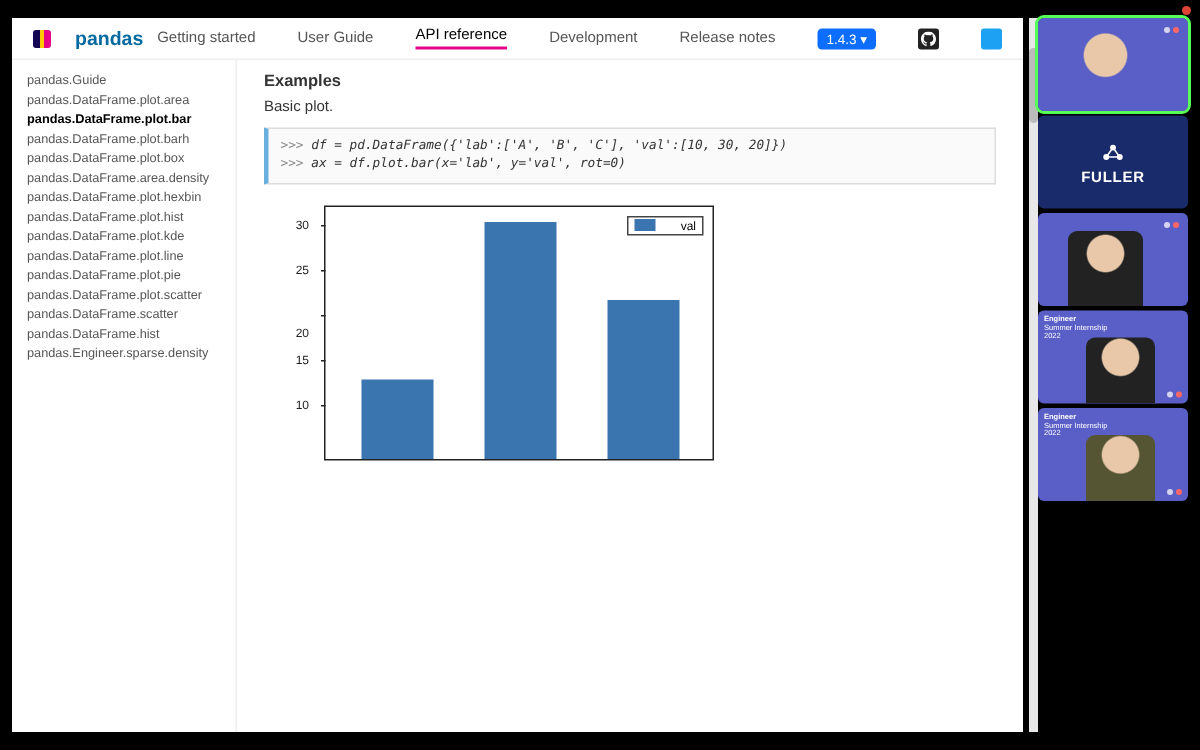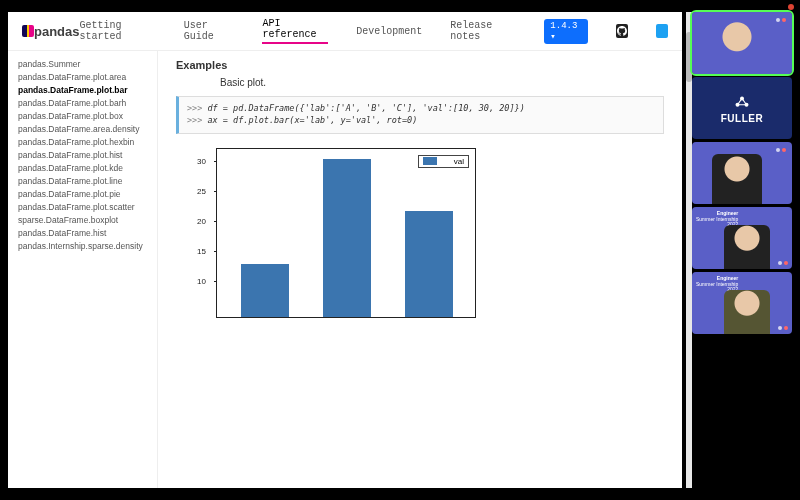--- a/index.html
+++ b/index.html
@@ -1,47 +1,47 @@
 <!DOCTYPE html>
 <html><head>
 <meta charset="utf-8">
 <style>
 * { margin: 0; padding: 0; box-sizing: border-box; }
 body { font-family: -apple-system, "Segoe UI", Helvetica, Arial, sans-serif; background: #000; width: 800px; height: 500px; overflow: hidden; position: relative; }
 .close-dot { position: absolute; top: 4px; right: 6px; width: 6px; height: 6px; border-radius: 50%; background: #d43; }
 .stage { position: absolute; top: 12px; left: 0; right: 0; bottom: 12px; display: flex; }
 .browser { flex: 1; background: #fff; margin-left: 8px; margin-right: 4px; display: flex; flex-direction: column; overflow: hidden; }
 .topbar { display: flex; align-items: center; padding: 6px 14px; border-bottom: 1px solid #eee; font-size: 10px; color: #555; }
-.logo { font-weight: 700; color: #404040; font-size: 13px; display: flex; align-items: center; gap: 0; }
+.logo { font-weight: 700; color: #0369a1; font-size: 13px; display: flex; align-items: center; gap: 16px; }
 .logo-icon { width: 12px; height: 12px; background: linear-gradient(90deg,#130754 40%,#ffca00 40% 60%,#e70488 60%); border-radius: 2px; }
-.navlinks { margin-left: auto; display: flex; gap: 28px; align-items: center; font-family: Liberation Mono, monospace; }
+.navlinks { margin-left: auto; display: flex; gap: 28px; align-items: center; }
 .navlinks span { cursor: pointer; }
 .navlinks .active { color: #000; border-bottom: 2px solid #e70488; padding-bottom: 2px; }
 .ver { background: #0d6efd; color: #fff; font-size: 9px; padding: 2px 6px; border-radius: 3px; }
 .icon-sq { width: 14px; height: 14px; background: #222; border-radius: 2px; display: flex; align-items: center; justify-content: center; color: #fff; font-size: 9px; }
 .icon-tw { width: 14px; height: 14px; background: #1da1f2; border-radius: 2px; }
 .body { flex: 1; display: flex; overflow: hidden; }
 .sidebar { width: 150px; border-right: 1px solid #eee; padding: 6px 0 6px 10px; font-size: 8.5px; color: #555; overflow: hidden; }
 .sidebar div { padding: 1.5px 0; white-space: nowrap; overflow: hidden; text-overflow: ellipsis; cursor: pointer; }
 .sidebar .sel { color: #000; font-weight: 700; }
 .content { flex: 1; padding: 8px 18px; overflow: hidden; }
 .h { font-size: 11px; font-weight: 600; color: #333; margin-bottom: 6px; }
-.sub { font-size: 10px; color: #333; margin-bottom: 8px; margin-left: 44px; }
+.sub { font-size: 10px; color: #333; margin-bottom: 8px; }
 .code { border: 1px solid #ddd; background: #fafafa; font-family: Menlo, Consolas, monospace; font-size: 8.5px; padding: 6px 8px; line-height: 1.4; color: #333; margin-bottom: 14px; border-left: 3px solid #6ab0de; font-style: italic; }
 .code .p { color: #888; }
 .chart-wrap { margin-left: 40px; }
 .chart { width: 260px; height: 170px; border: 1px solid #222; position: relative; background: #fff; }
 .legend { position: absolute; top: 6px; right: 6px; border: 1px solid #444; font-size: 8px; padding: 1px 4px; display: flex; align-items: center; gap: 17px; }
 .legend .sw { width: 14px; height: 8px; background: #3b75af; }
 .yt { position: absolute; right: 100%; font-size: 8px; color: #222; transform: translateY(-50%); padding-right: 11px; }
 .bar { position: absolute; bottom: 0; width: 48px; background: #3b75af; }
 .tick { position: absolute; right: 100%; width: 3px; height: 1px; background: #222; }
 .vscroll { width: 6px; background: #e8e8e8; position: relative; }
 .vscroll .thumb { position: absolute; left: 0; right: 0; top: 20px; height: 50px; background: #bbb; border-radius: 3px; }
-.panel { width: 100px; margin-right: 8px; display: flex; flex-direction: column; gap: 3px; text-align: right; }
+.panel { width: 100px; margin-right: 8px; display: flex; flex-direction: column; gap: 3px; }
 .tile { height: 62px; border-radius: 4px; background: #5a5fc7; position: relative; overflow: hidden; font-size: 6px; color: #fff; }
 .tile.first { outline: 2px solid #5f5; }
 .tile .face { position: absolute; inset: 0; background: radial-gradient(circle at 45% 40%, #e8c8a8 0 14px, #5a5fc7 15px); }
 .tile .face2 { position: absolute; bottom: 0; left: 20px; width: 50px; height: 50px; background: radial-gradient(circle at 50% 30%, #e8c8a8 0 12px, #222 13px); border-radius: 6px 6px 0 0; }
 .tile.fuller { background: #1a2b6b; display: flex; flex-direction: column; align-items: center; justify-content: center; font-weight: 700; font-size: 10px; letter-spacing: 0.5px; }
 .fuller-logo { width: 18px; height: 18px; margin-bottom: 2px; }
 .badge { position: absolute; top: 4px; left: 4px; font-size: 5px; line-height: 1.1; }
 .dots { position: absolute; display: flex; gap: 2px; }
 .dots span { width: 4px; height: 4px; border-radius: 50%; }
 </style>
@@ -69,35 +69,35 @@
             <svg width="10" height="10" viewBox="0 0 16 16" fill="#fff">
               <path d="M8 0C3.58 0 0 3.58 0 8c0 3.54 2.29 6.53 5.47 7.59.4.07.55-.17.55-.38v-1.5c-2.23.48-2.7-1.07-2.7-1.07-.36-.93-.89-1.17-.89-1.17-.73-.5.05-.49.05-.49.8.06 1.23.83 1.23.83.71 1.22 1.87.87 2.33.66.07-.52.28-.87.51-1.07-1.78-.2-3.64-.89-3.64-3.95 0-.87.31-1.59.82-2.15-.08-.2-.36-1.02.08-2.12 0 0 .67-.21 2.2.82A7.5 7.5 0 018 3.87c.68 0 1.36.09 2 .27 1.53-1.04 2.2-.82 2.2-.82.44 1.1.16 1.92.08 2.12.51.56.82 1.27.82 2.15 0 3.07-1.87 3.75-3.65 3.95.29.25.54.73.54 1.48v2.19c0 .21.15.46.55.38A8 8 0 0016 8c0-4.42-3.58-8-8-8z"></path>
             </svg>
           </span>
         <span class="icon-tw"></span>
       </div>
     </div>
 
     <div class="body">
       <div class="sidebar">
-        <div>pandas.Summer</div>
+        <div>pandas.Guide</div>
         <div>pandas.DataFrame.plot.area</div>
         <div class="sel">pandas.DataFrame.plot.bar</div>
         <div>pandas.DataFrame.plot.barh</div>
         <div>pandas.DataFrame.plot.box</div>
         <div>pandas.DataFrame.area.density</div>
         <div>pandas.DataFrame.plot.hexbin</div>
         <div>pandas.DataFrame.plot.hist</div>
         <div>pandas.DataFrame.plot.kde</div>
         <div>pandas.DataFrame.plot.line</div>
         <div>pandas.DataFrame.plot.pie</div>
         <div>pandas.DataFrame.plot.scatter</div>
-        <div>sparse.DataFrame.boxplot</div>
+        <div>pandas.DataFrame.scatter</div>
         <div>pandas.DataFrame.hist</div>
-        <div>pandas.Internship.sparse.density</div>
+        <div>pandas.Engineer.sparse.density</div>
       </div>
 
       <div class="content">
         <div class="h">Examples</div>
         <div class="sub">Basic plot.</div>
         <div class="code">
           <div><span class="p">&gt;&gt;&gt;</span><span> df = pd.DataFrame({'lab':['A', 'B', 'C'], 'val':[10, 30, 20]})</span></div>
           <div><span class="p">&gt;&gt;&gt;</span><span> ax = df.plot.bar(x='lab', y='val', rot=0)</span></div>
         </div>
 
@@ -105,21 +105,21 @@
           <div class="chart">
             <div class="legend">
               <span class="sw"></span>
               <span>val</span>
             </div>
 
             <span class="yt" style="top:12px">30</span>
               <span class="tick" style="top:12px"></span>
             <span class="yt" style="top:42px">25</span>
               <span class="tick" style="top:42px"></span>
-            <span class="yt" style="top:72px">20</span>
+            <span class="yt" style="top:84px">20</span>
               <span class="tick" style="top:72px"></span>
             <span class="yt" style="top:102px">15</span>
               <span class="tick" style="top:102px"></span>
             <span class="yt" style="top:132px">10</span>
               <span class="tick" style="top:132px"></span>
 
             <div class="bar" style="left:24px;height:53px"></div>
             <div class="bar" style="left:106px;height:158px"></div>
             <div class="bar" style="left:188px;height:106px"></div>
           </div>

